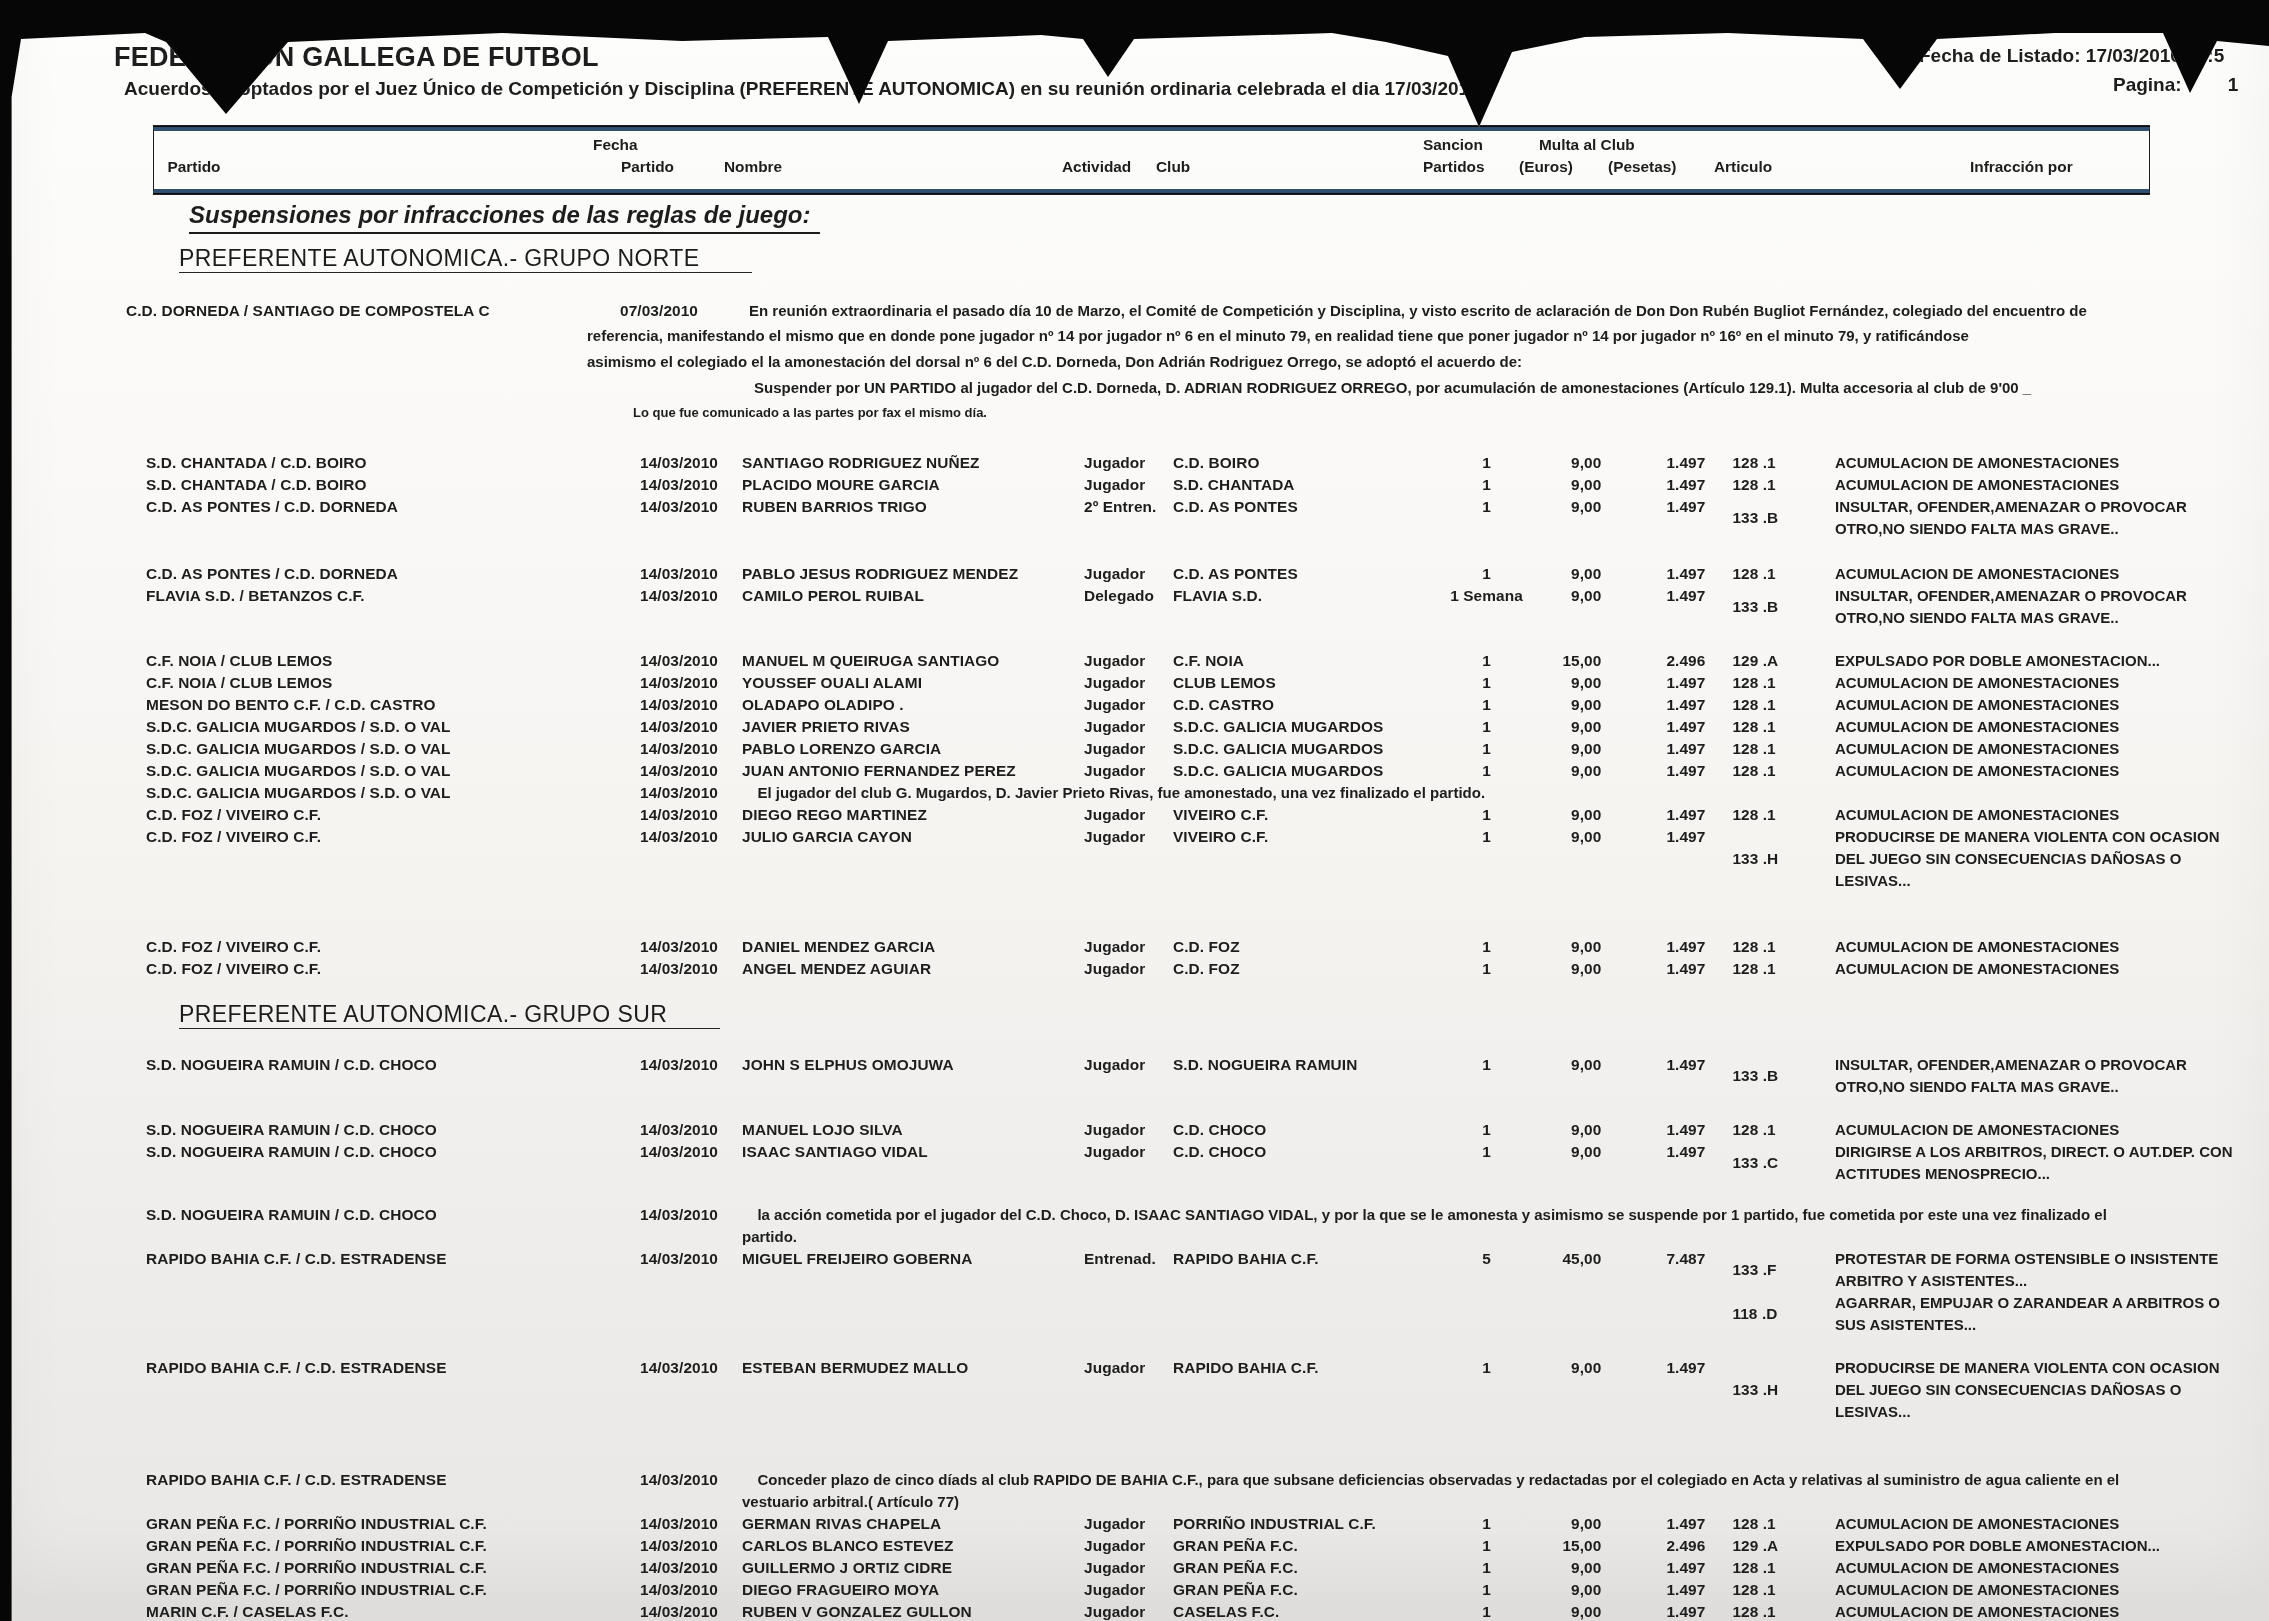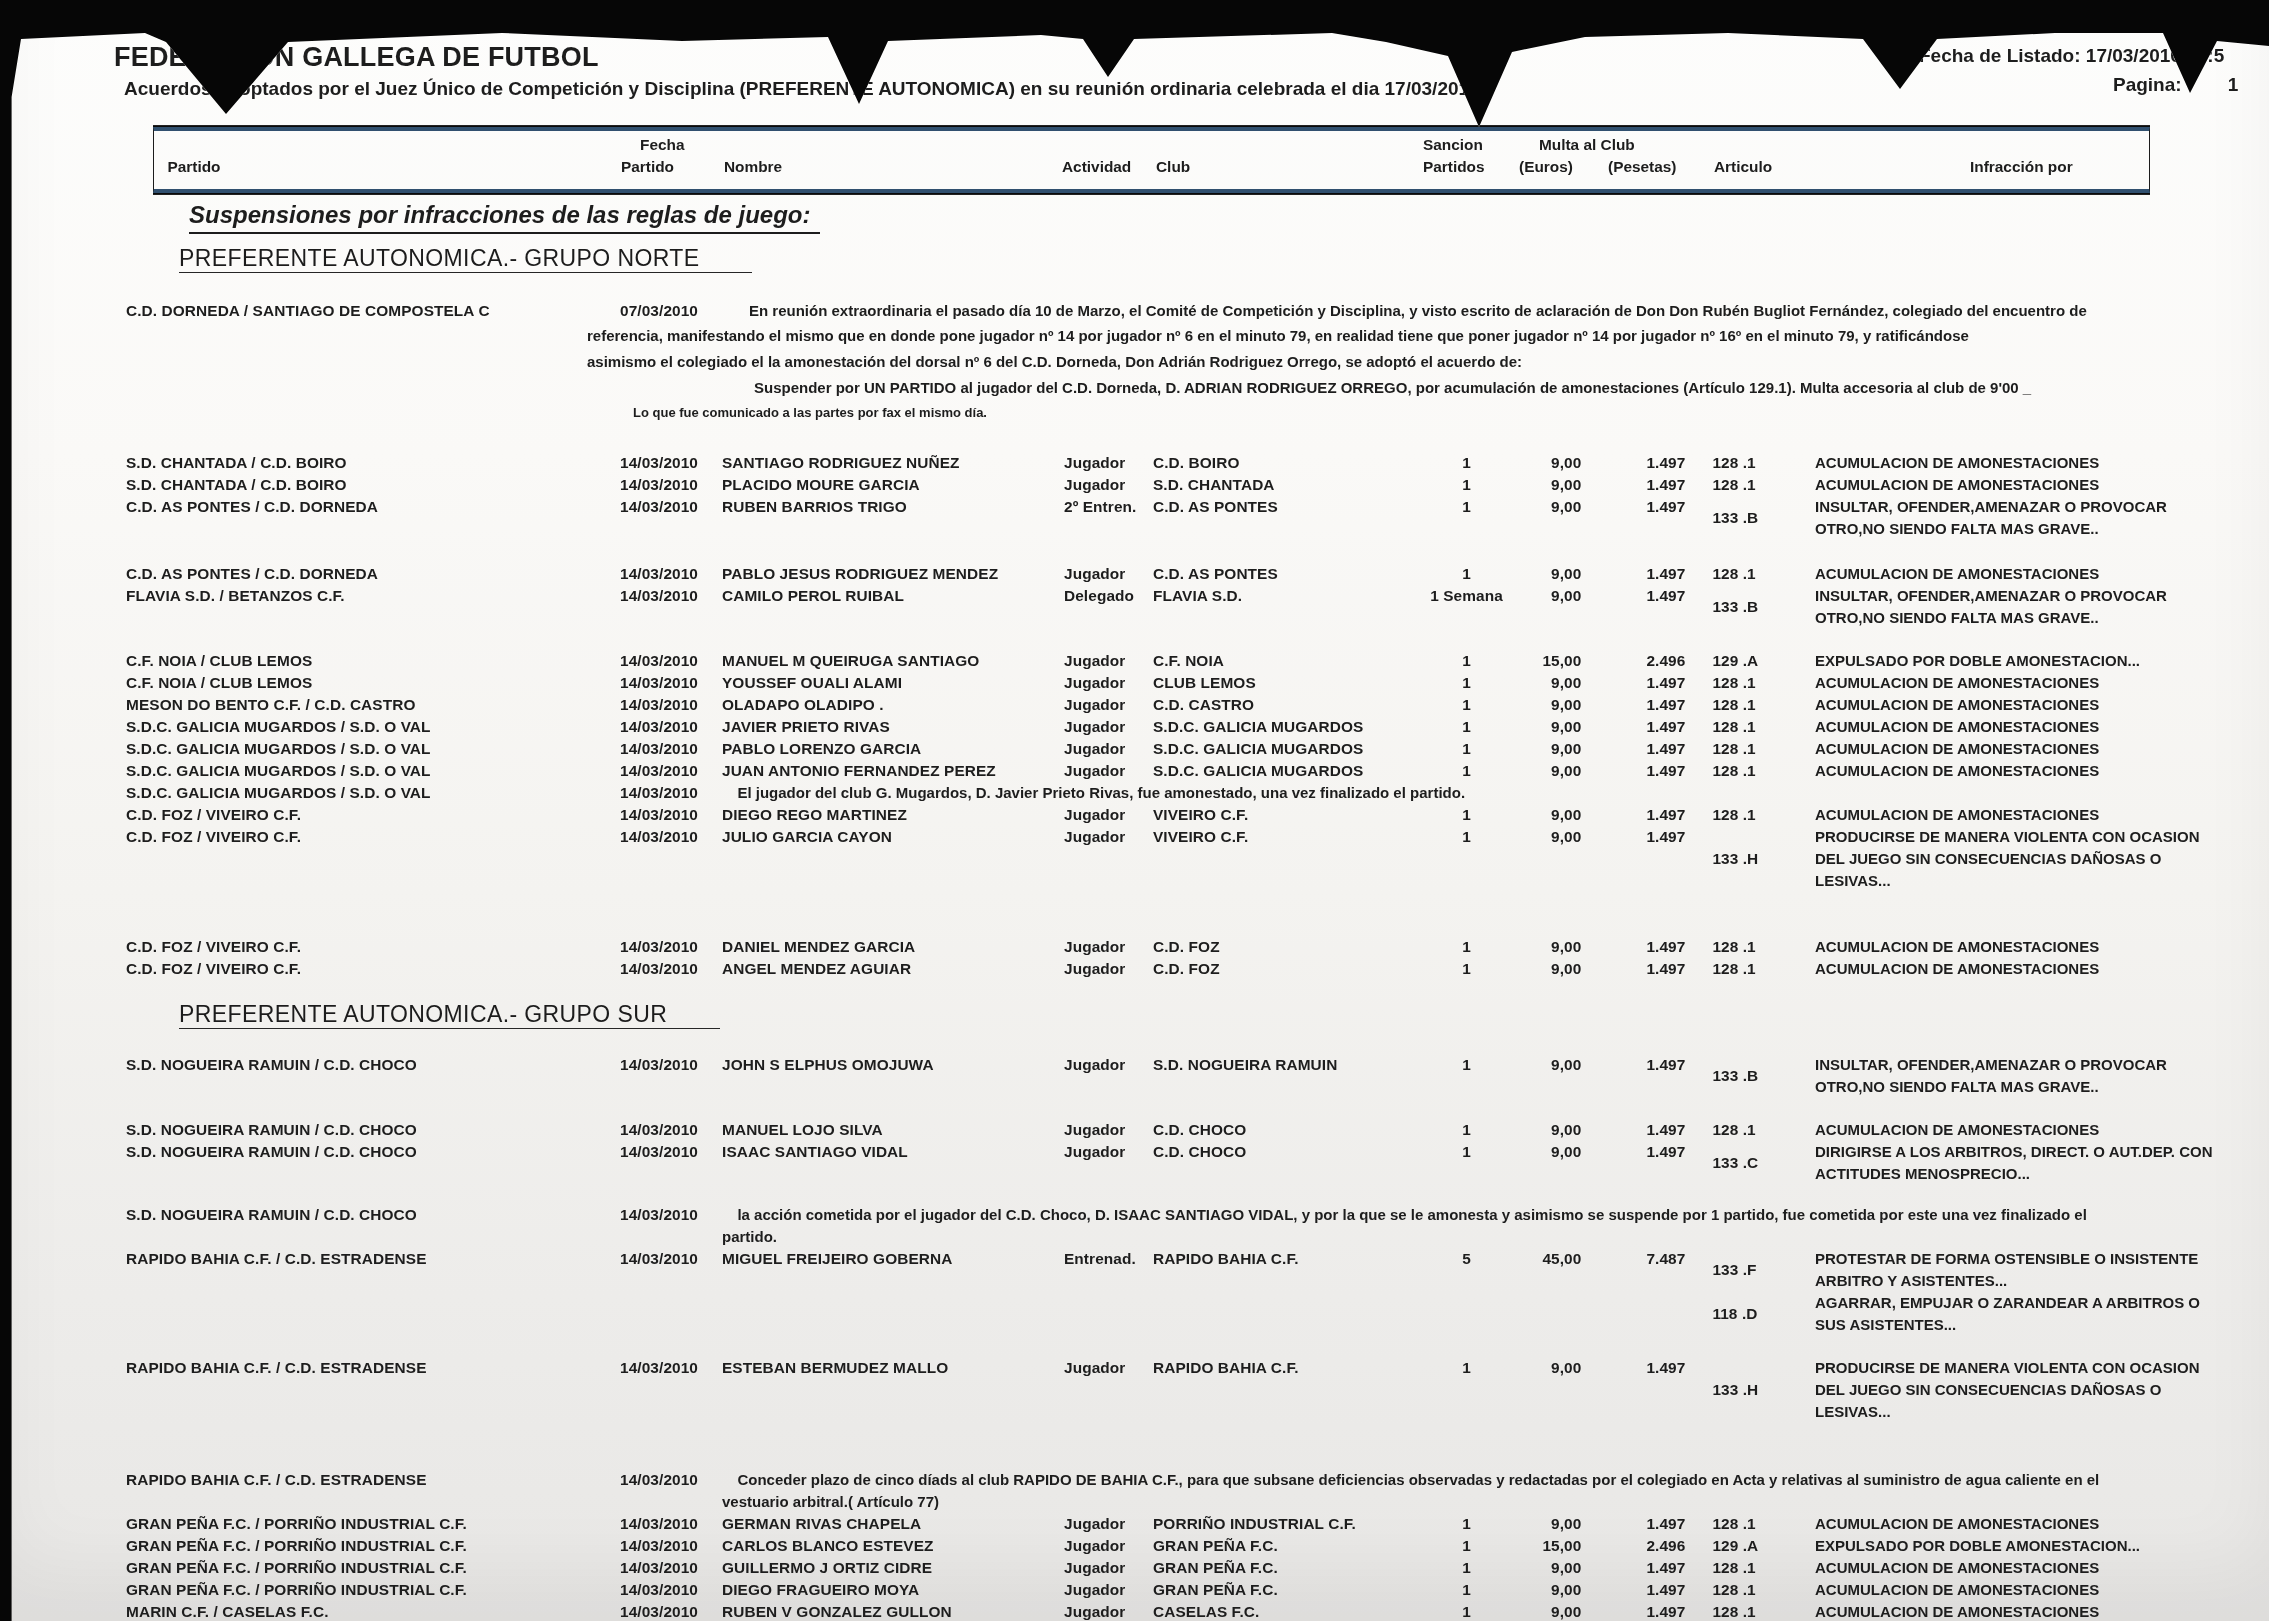--- a/index.html
+++ b/index.html
@@ -24,21 +24,21 @@
     border-left:1.9px solid #1c1c1c;border-right:1.9px solid #1c1c1c;
     box-shadow:0 -1.9px 0 #0a0a0a,0 1.9px 0 #0a0a0a;}
   .colbox .h{position:absolute;font-size:15.4px;font-weight:700;white-space:nowrap;}
   .r1{top:4.8px}.r2{top:27px}
   .section-title{position:absolute;left:189px;top:201px;font-size:24px;font-weight:700;font-style:italic;
     border-bottom:2.4px solid #1d1d1d;padding:0 9.7px 2.9px 0;white-space:nowrap;}
   #body{position:absolute;left:126px;top:247px;width:2124px;font-size:15.4px;font-weight:700;
     line-height:22px;letter-spacing:0.1px;}
   .group-heading{font-size:23px;font-weight:400;letter-spacing:0.4px;color:#1c1c1c;
     border-bottom:1.9px solid #262626;display:inline-block;margin:0 0 25px 53px;padding:0 53px 2.9px 0;white-space:nowrap;}
-  .row{display:grid;grid-template-columns:494px 102px 342px 89px 268px 91px 81px 104px 1fr;align-items:start;}
+  .row{display:grid;grid-template-columns:494px 102px 342px 89px 268px 91px 81px 104px 1fr;align-items:start;margin-left:20px;}
   .cell{min-height:22px;}
   .sancion{text-align:center;}
   .euros,.pesetas{text-align:right;padding-right:11.6px;}
   .note{grid-column:3/-1;white-space:pre-line;text-indent:15.4px;font-size:15px;letter-spacing:0;}
   .pair{display:flex;align-items:center;}
   .art{flex:0 0 118px;padding-left:15.4px;box-sizing:border-box;}
   .inf{flex:1;white-space:pre-line;font-size:15px;letter-spacing:0;}
   .case-block{position:relative;}
   .case-partido{position:absolute;left:0;top:1.9px;}
   .case-fecha{position:absolute;left:494px;top:1.9px;}
@@ -58,21 +58,21 @@
     <div class="listado">
       <span>Fecha de Listado:</span>
       <span>17/03/2010 13:5</span>
     </div>
     <div class="pagina">
       <span>Pagina:</span><span class="pgnum">1</span>
     </div>
 
     <div class="colbox">
       <div class="h r2" style="left:13.5px">Partido</div>
-      <div class="h r1" style="left:486px">Fecha</div>
+      <div class="h r1" style="left:439px">Fecha</div>
       <div class="h r2" style="left:467px">Partido</div>
       <div class="h r2" style="left:570px">Nombre</div>
       <div class="h r2" style="left:908px">Actividad</div>
       <div class="h r2" style="left:1002px">Club</div>
       <div class="h r1" style="left:1269px">Sancion</div>
       <div class="h r2" style="left:1269px">Partidos</div>
       <div class="h r1" style="left:1385px">Multa al Club</div>
       <div class="h r2" style="left:1365px">(Euros)</div>
       <div class="h r2" style="left:1454px">(Pesetas)</div>
       <div class="h r2" style="left:1560px">Articulo</div>

